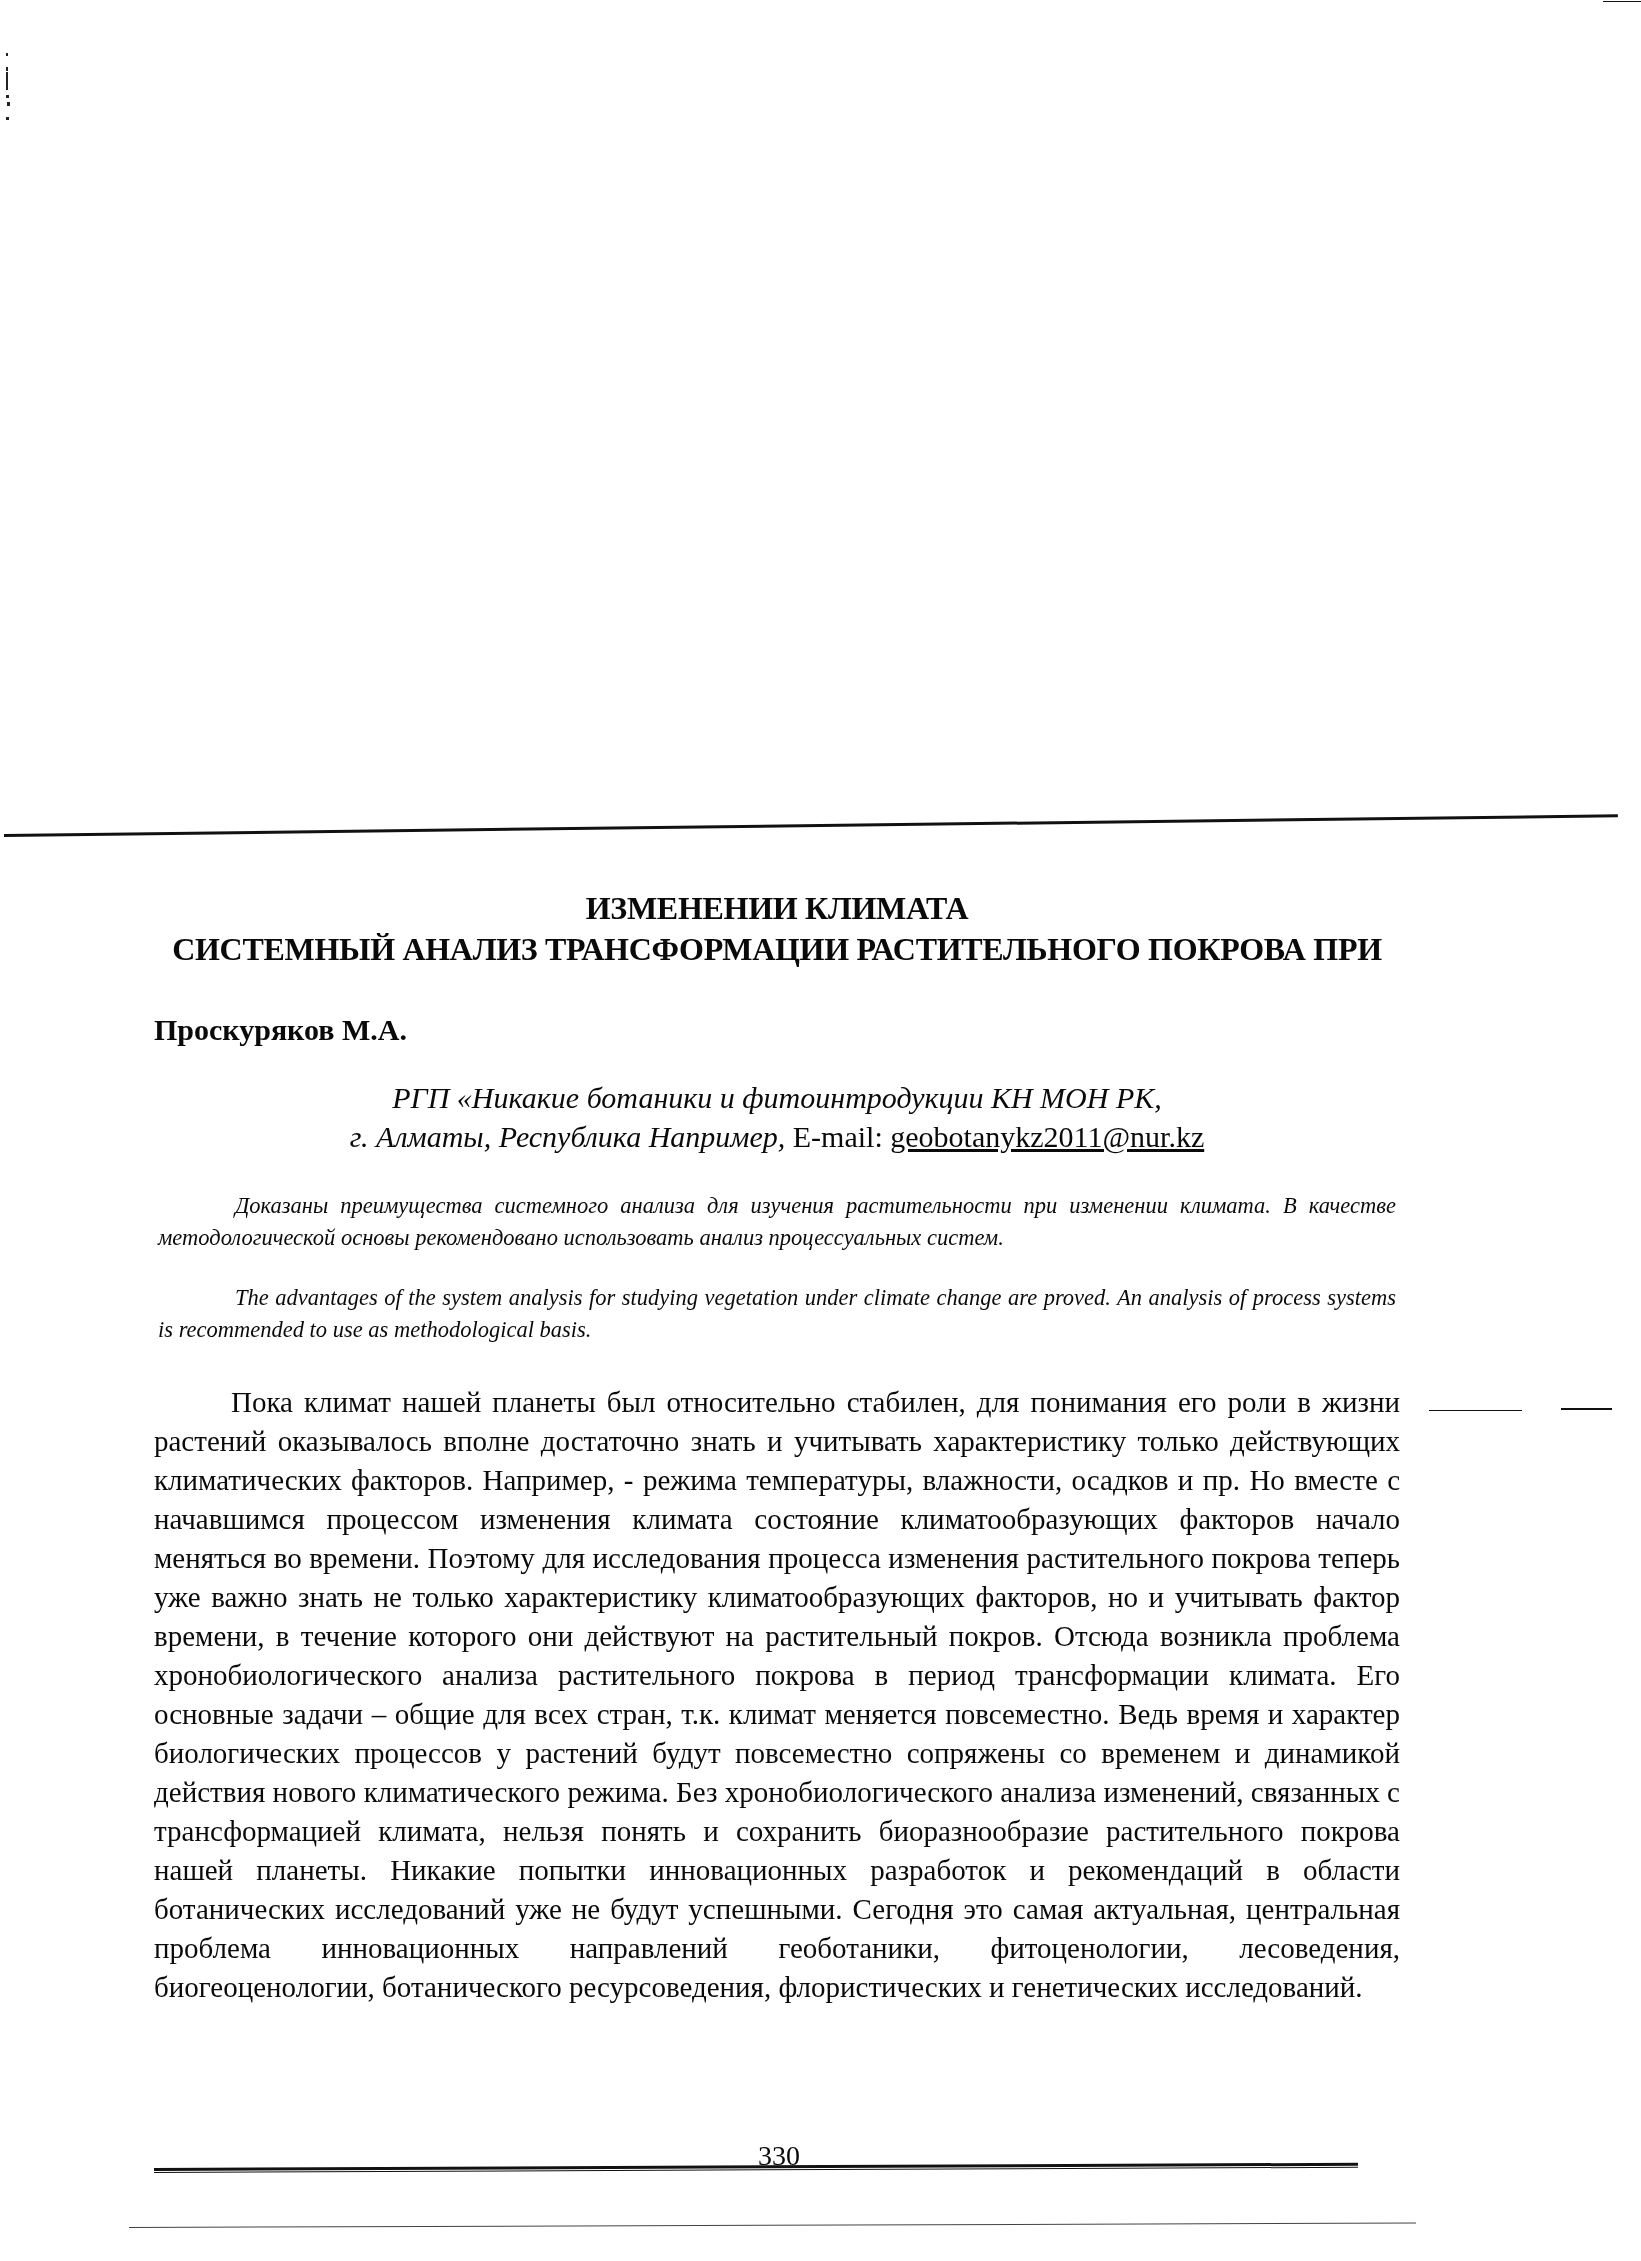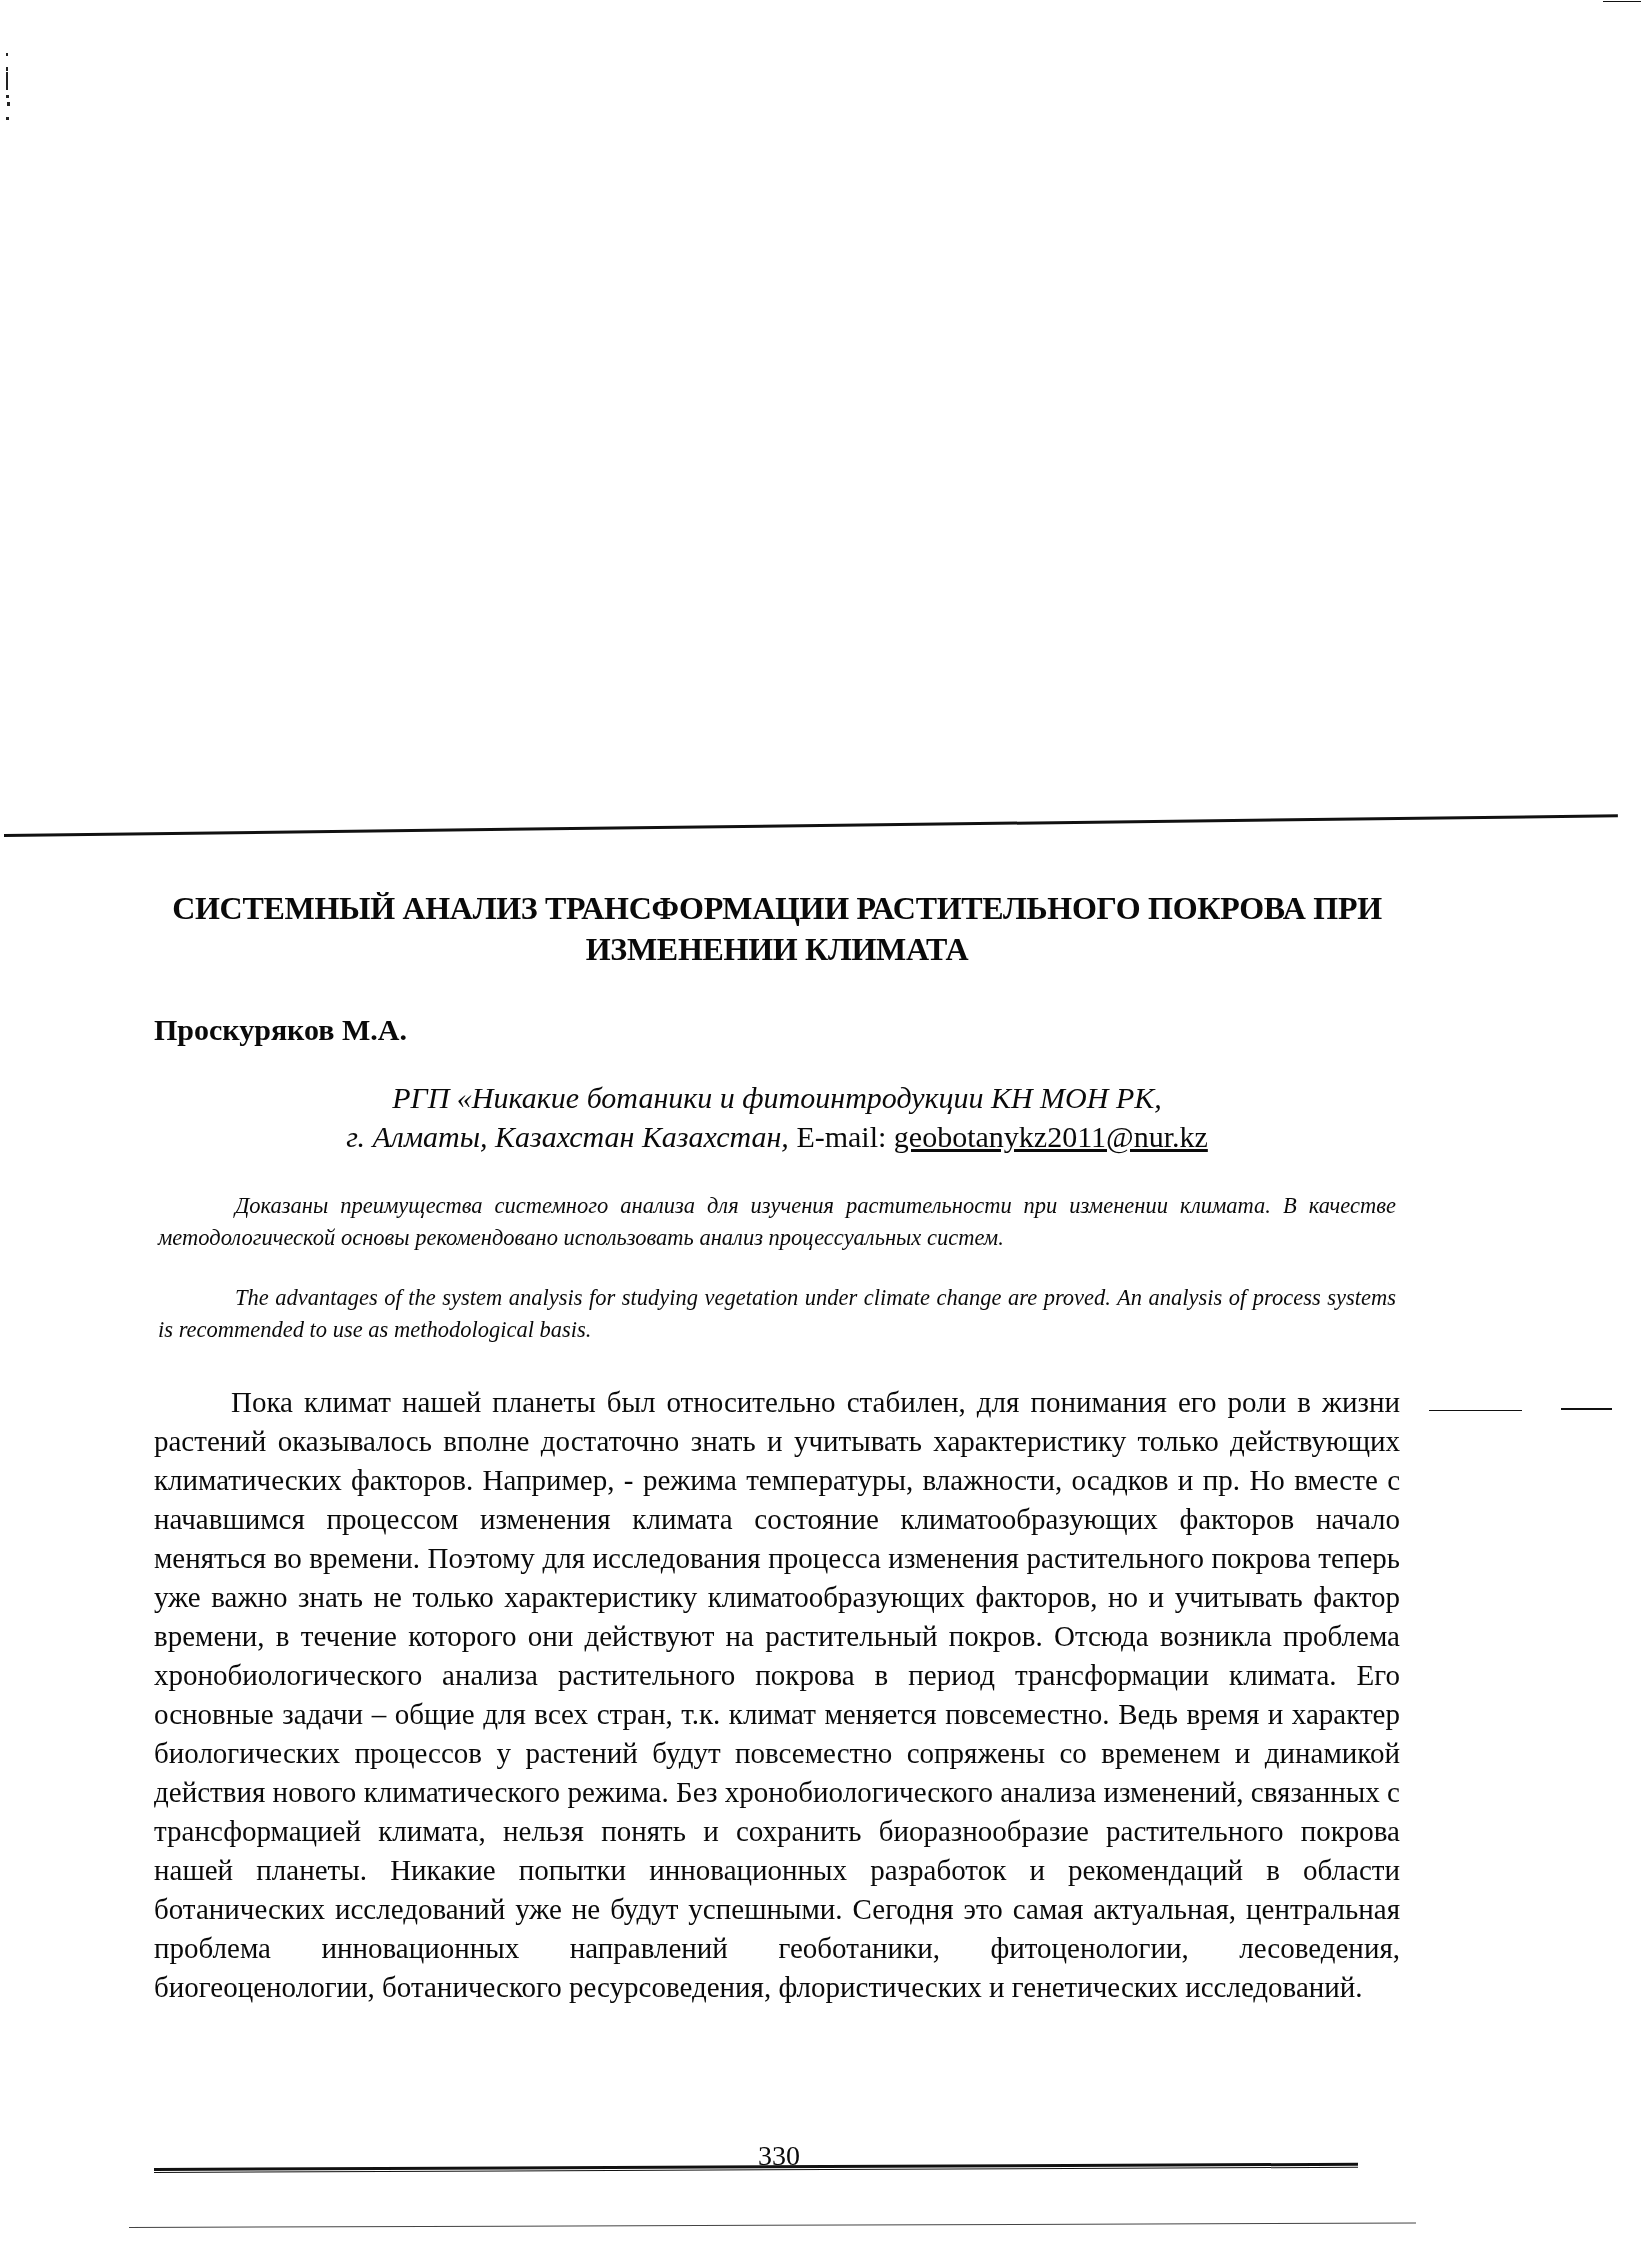--- a/index.html
+++ b/index.html
@@ -31,30 +31,30 @@
 <div class="specks" style="left:5.8px; top:67px; height:3.9px;"></div>
 <div class="specks" style="left:6.4px; top:72px; height:18px; width:1.9px;"></div>
 <div class="specks" style="left:6.4px; top:95px; height:2.6px;"></div>
 <div class="specks" style="left:7px; top:102px; height:3.9px;"></div>
 <div class="specks" style="left:6.4px; top:117px; height:2.6px;"></div>
 <div class="rule" style="left:1603px; top:0.6px; width:38px; height:1.9px;"></div>
 
 <div class="rule" style="left:3.9px; top:834px; width:1614px; height:2.6px; transform: rotate(-0.7deg); transform-origin: left center;"></div>
 
 <div class="title" style="top:888px;">
+  <div>ИЗМЕНЕНИИ КЛИМАТА</div>
   <div>СИСТЕМНЫЙ АНАЛИЗ ТРАНСФОРМАЦИИ РАСТИТЕЛЬНОГО ПОКРОВА ПРИ</div>
-  <div>ИЗМЕНЕНИИ КЛИМАТА</div>
 </div>
 
 <div class="author" style="top:1012px;">Проскуряков М.А.</div>
 
 <div class="affil" style="top:1078px;">
   <div class="it">РГП «Никакие ботаники и фитоинтродукции КН МОН РК,</div>
   <div>
-    <span class="it">г. Алматы, Казахстан Казахстан,</span>
+    <span class="it">г. Алматы, Республика Например,</span>
     <span>E-mail:</span>
     <span class="email">geobotanykz2011@nur.kz</span>
   </div>
 </div>
 
 <div class="abstract" style="top:1186px;">
   <p>Доказаны преимущества системного анализа для изучения растительности при изменении климата. В качестве методологической основы рекомендовано использовать анализ процессуальных систем.</p>
 </div>
 <div class="abstract" style="top:1278px;">
   <p>The advantages of the system analysis for studying vegetation under climate change are proved. An analysis of process systems is recommended to use as methodological basis.</p>

